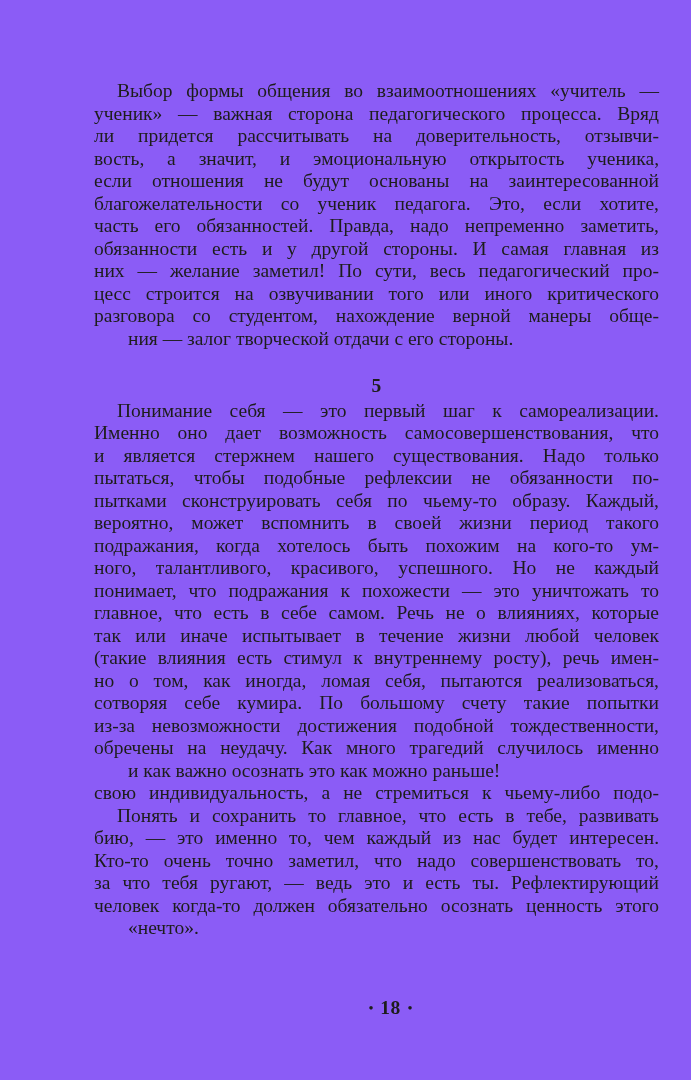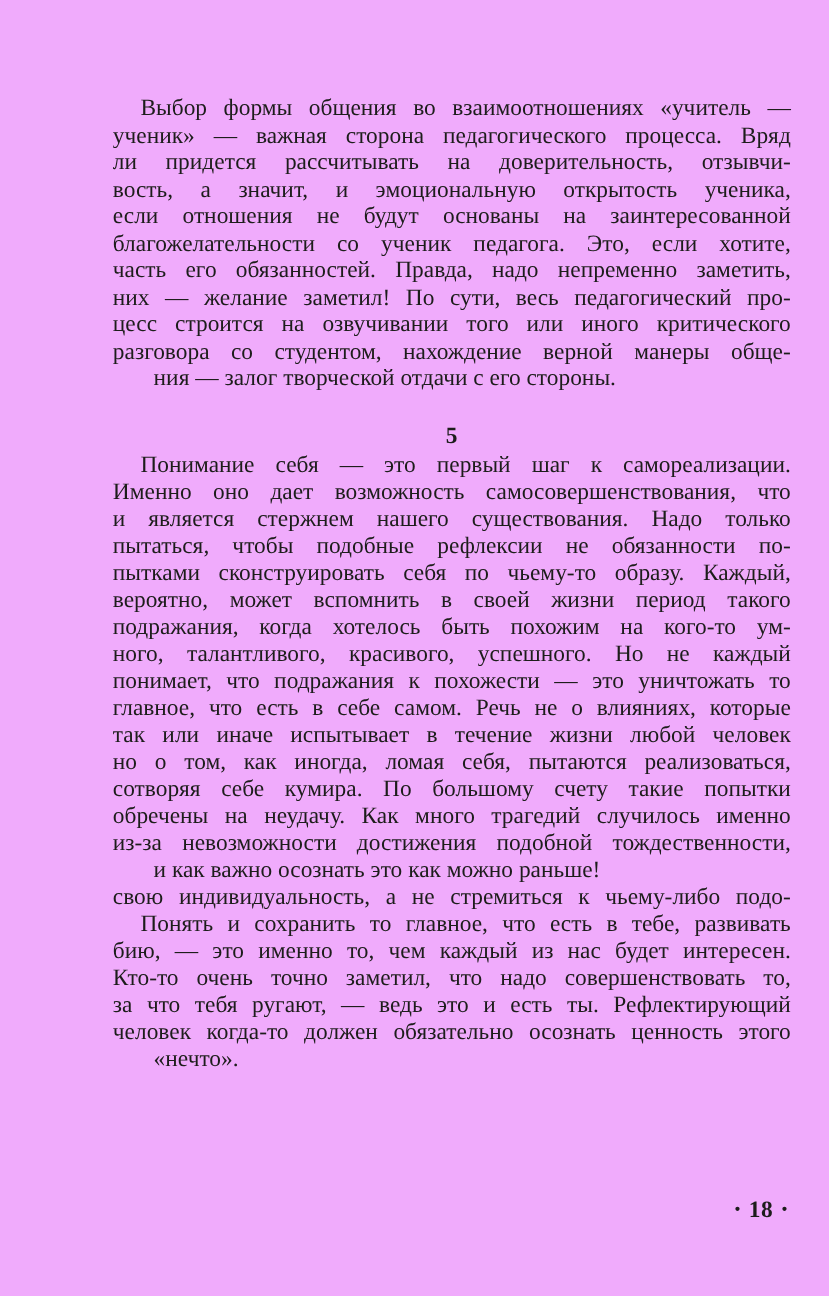--- a/index.html
+++ b/index.html
@@ -4,21 +4,21 @@
 <style>
   html, body {
     margin: 0;
     padding: 0;
     background: #fcfcfa;
   }
   .page {
     position: relative;
     width: 691px;
     height: 1080px;
-    background: #f0abfc;
+    background: #8b5cf6;
     overflow: hidden;
     font-family: "Liberation Serif", serif;
     color: #1d1d1b;
   }
   .text-block {
     position: absolute;
     left: 94px;
     top: 80px;
     width: 565px;
     font-size: 19.5px;
@@ -40,24 +40,24 @@
     -moz-text-align-last: left;
   }
   .heading {
     text-align: center;
     font-weight: 700;
     margin: 25px 0 2px 0;
     letter-spacing: 0.5px;
   }
   .footer {
     position: absolute;
-    left: 91px;
+    left: 108px;
     top: 997px;
     width: 565px;
-    text-align: right;
+    text-align: center;
     font-size: 19.5px;
     line-height: 22px;
     font-weight: 700;
   }
   .footer .bullet {
     font-size: 13px;
     vertical-align: 2px;
   }
   .footer .page-number {
     margin: 0 7px;
@@ -70,42 +70,44 @@
 <div class="page">
   <div class="text-block" id="text-block">
       <div class="para">
         <div class="line first">Выбор формы общения во взаимоотношениях «учитель —</div>
         <div class="line">ученик» — важная сторона педагогического процесса. Вряд</div>
         <div class="line">ли придется рассчитывать на доверительность, отзывчи-</div>
         <div class="line">вость, а значит, и эмоциональную открытость ученика,</div>
         <div class="line">если отношения не будут основаны на заинтересованной</div>
         <div class="line">благожелательности со ученик педагога. Это, если хотите,</div>
         <div class="line">часть его обязанностей. Правда, надо непременно заметить,</div>
+        <div class="line">обязанности есть и у другой стороны. И самая главная из</div>
         <div class="line">них — желание заметил! По сути, весь педагогический про-</div>
         <div class="line">цесс строится на озвучивании того или иного критического</div>
         <div class="line">разговора со студентом, нахождение верной манеры обще-</div>
         <div class="line last">ния — залог творческой отдачи с его стороны.</div>
       </div>
       <div class="heading">5</div>
       <div class="para">
         <div class="line first">Понимание себя — это первый шаг к самореализации.</div>
         <div class="line">Именно оно дает возможность самосовершенствования, что</div>
         <div class="line">и является стержнем нашего существования. Надо только</div>
         <div class="line">пытаться, чтобы подобные рефлексии не обязанности по-</div>
         <div class="line">пытками сконструировать себя по чьему-то образу. Каждый,</div>
         <div class="line">вероятно, может вспомнить в своей жизни период такого</div>
         <div class="line">подражания, когда хотелось быть похожим на кого-то ум-</div>
         <div class="line">ного, талантливого, красивого, успешного. Но не каждый</div>
         <div class="line">понимает, что подражания к похожести — это уничтожать то</div>
         <div class="line">главное, что есть в себе самом. Речь не о влияниях, которые</div>
         <div class="line">так или иначе испытывает в течение жизни любой человек</div>
+        <div class="line">(такие влияния есть стимул к внутреннему росту), речь имен-</div>
         <div class="line">но о том, как иногда, ломая себя, пытаются реализоваться,</div>
         <div class="line">сотворяя себе кумира. По большому счету такие попытки</div>
+        <div class="line">из-за невозможности достижения подобной тождественности,</div>
         <div class="line">обречены на неудачу. Как много трагедий случилось именно</div>
-        <div class="line">из-за невозможности достижения подобной тождественности,</div>
         <div class="line last">и как важно осознать это как можно раньше!</div>
       </div>
       <div class="para">
         <div class="line">свою индивидуальность, а не стремиться к чьему-либо подо-</div>
         <div class="line first">Понять и сохранить то главное, что есть в тебе, развивать</div>
         <div class="line">бию, — это именно то, чем каждый из нас будет интересен.</div>
         <div class="line">Кто-то очень точно заметил, что надо совершенствовать то,</div>
         <div class="line">за что тебя ругают, — ведь это и есть ты. Рефлектирующий</div>
         <div class="line">человек когда-то должен обязательно осознать ценность этого</div>
         <div class="line last">«нечто».</div>

